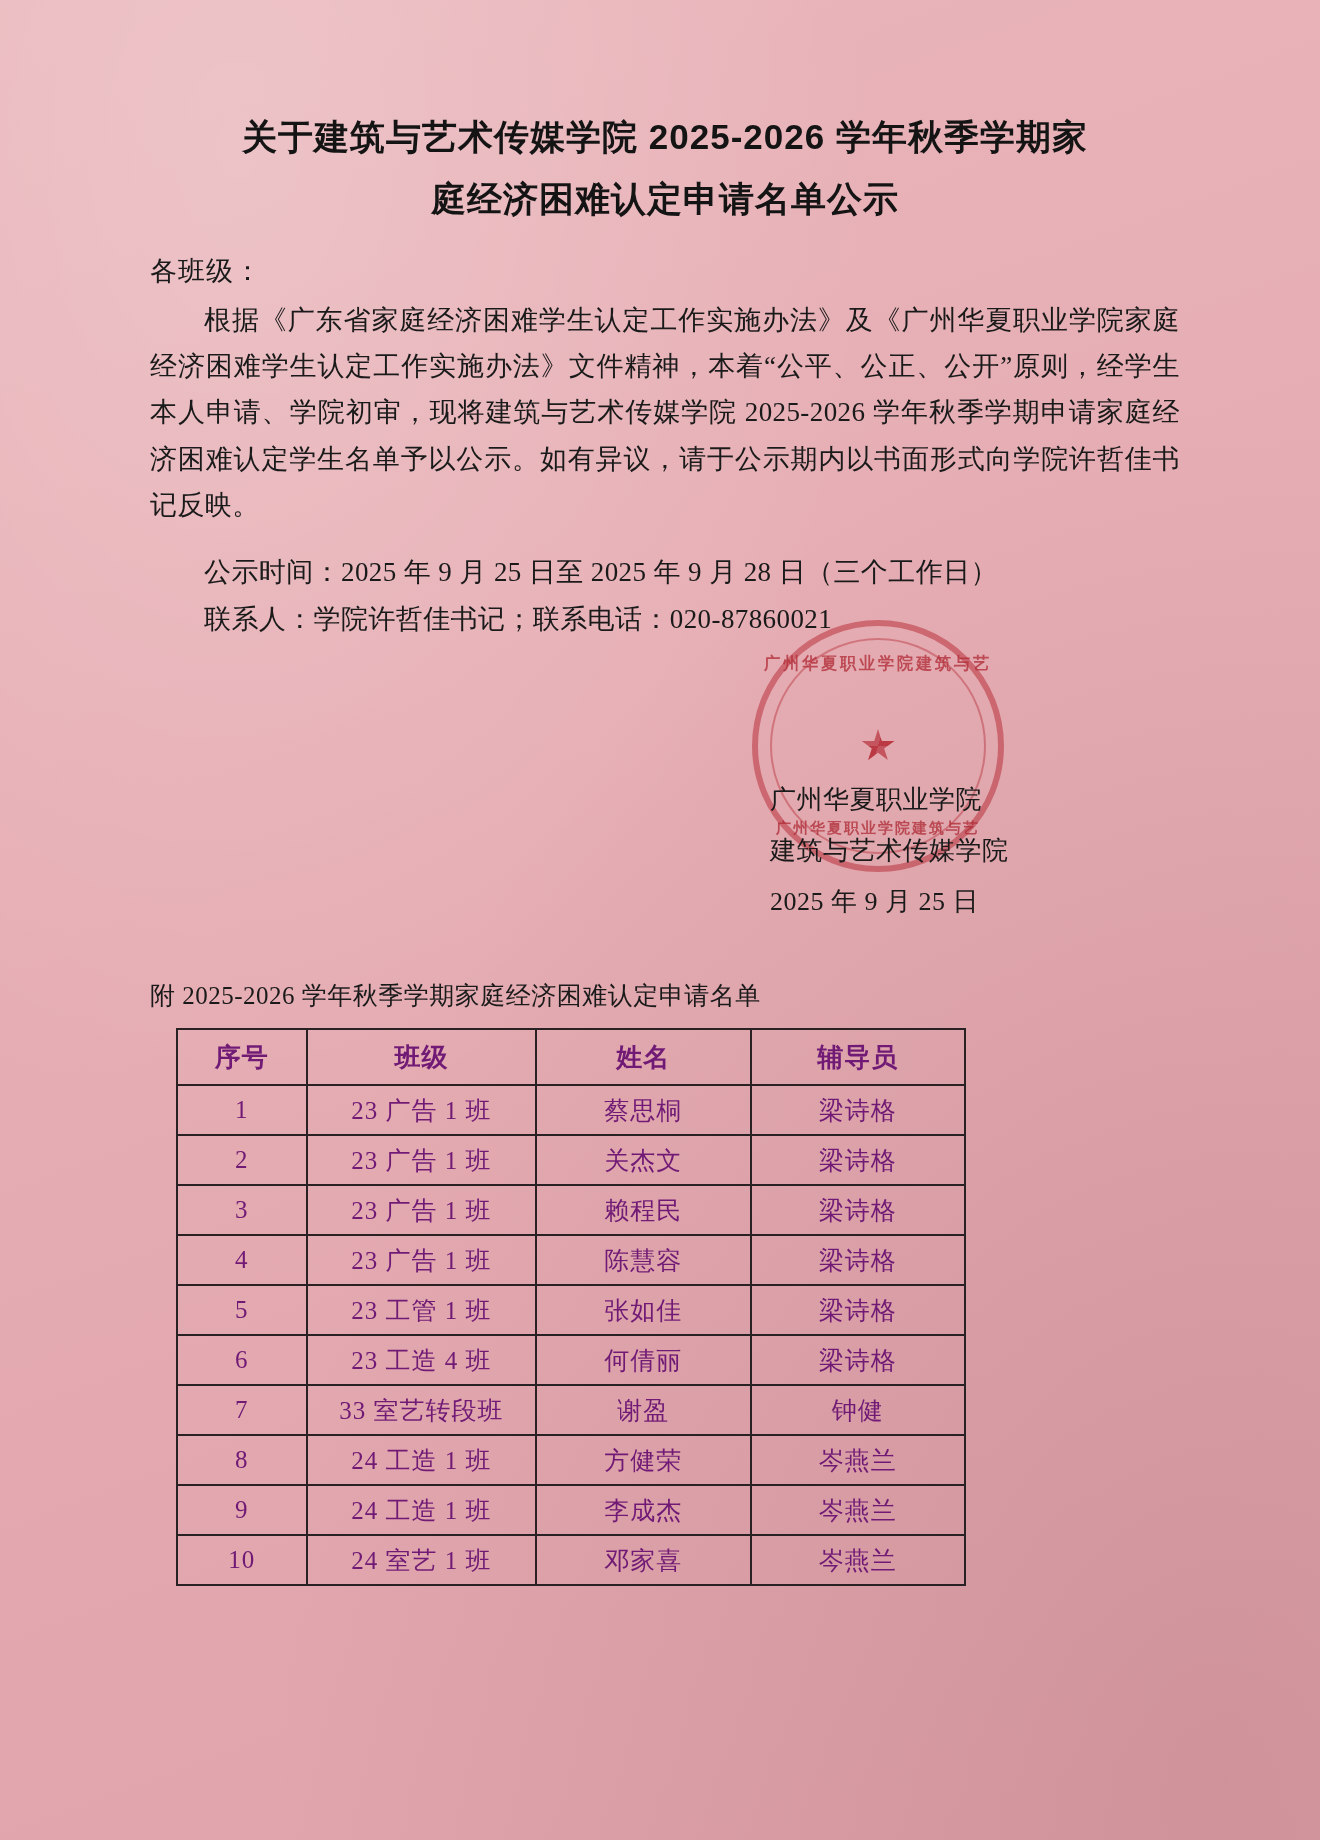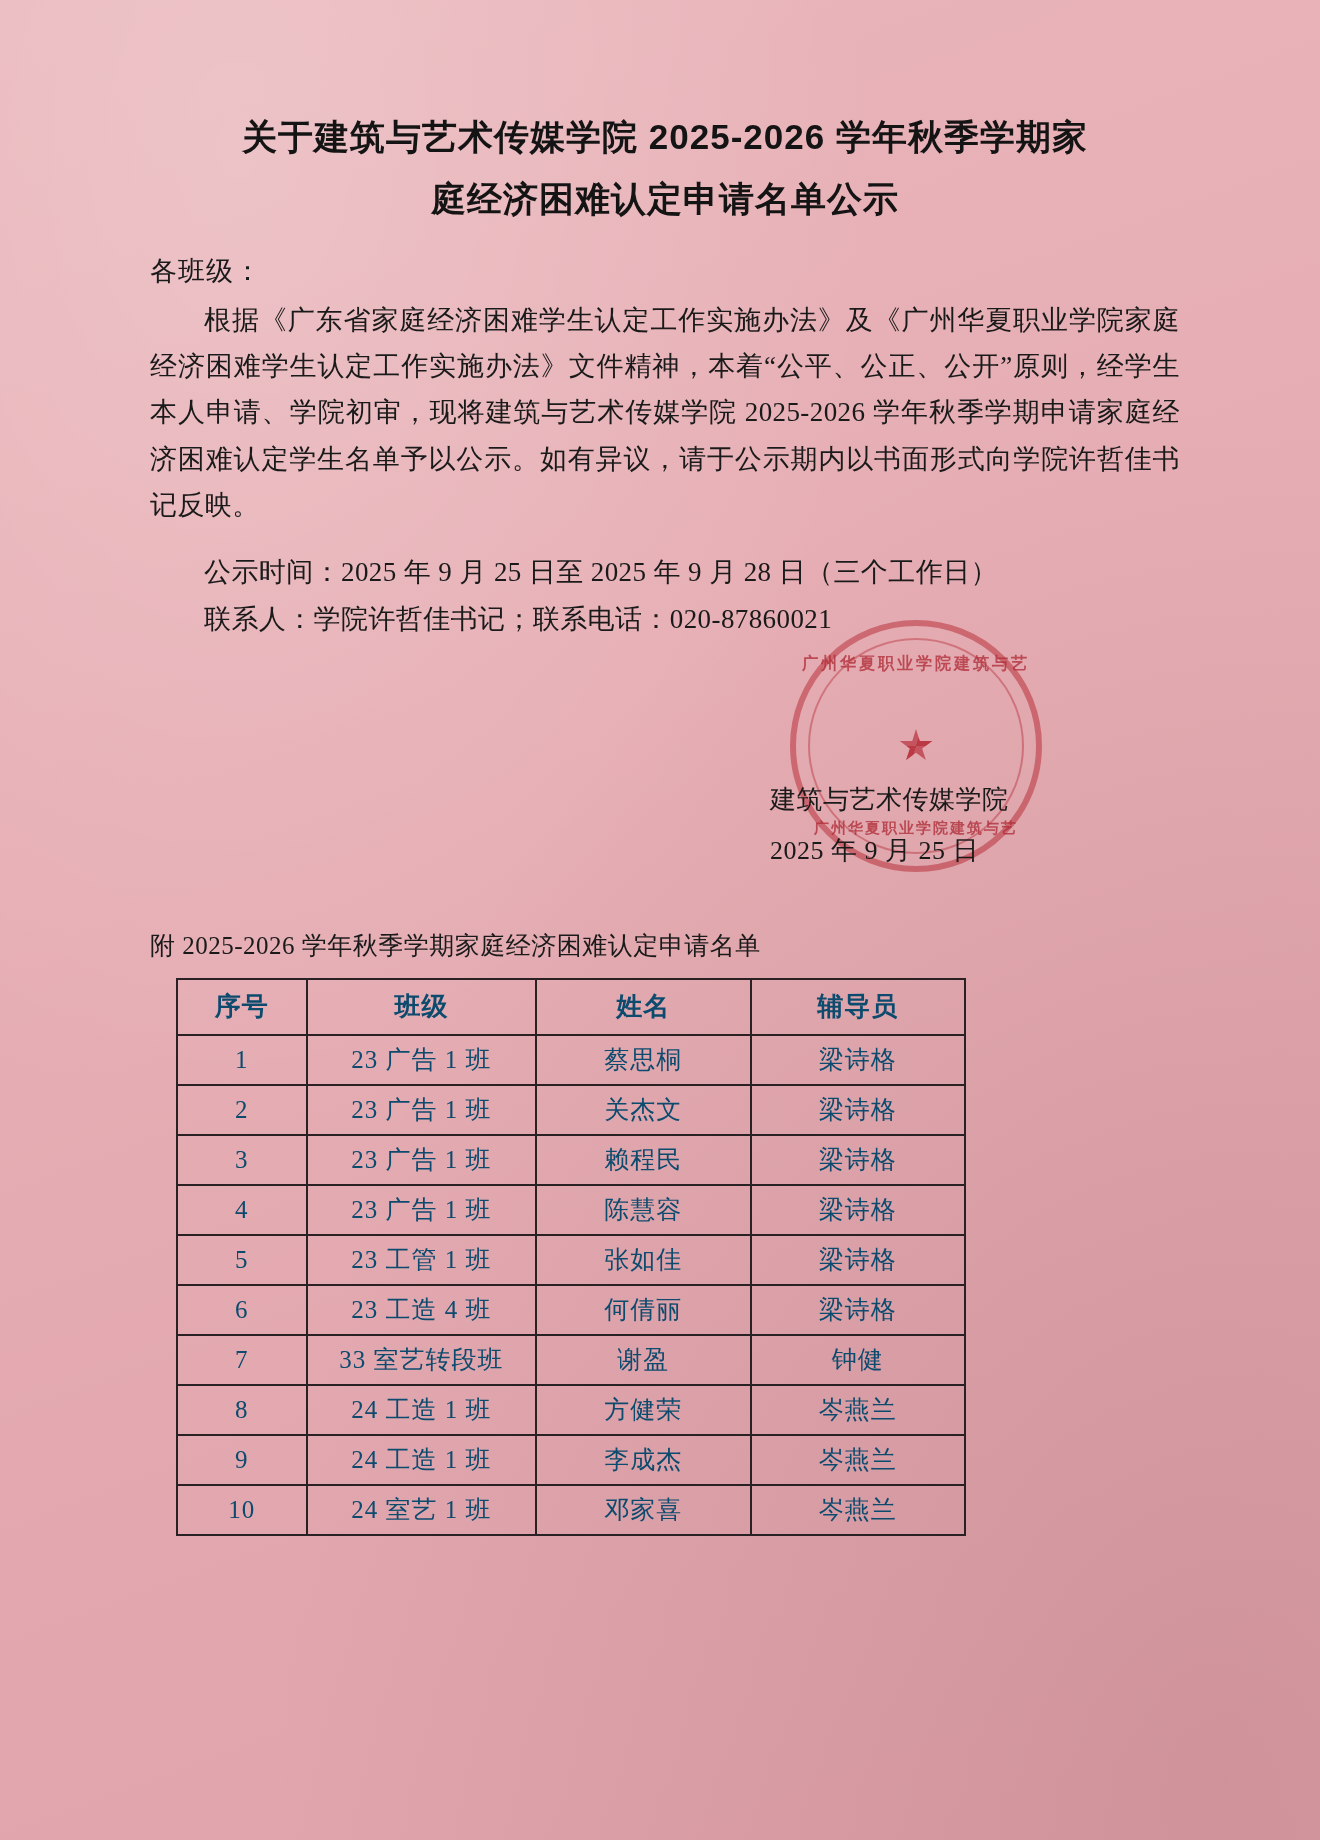--- a/index.html
+++ b/index.html
@@ -81,21 +81,21 @@
     font-size: 26px;
     line-height: 1.95;
     letter-spacing: 0.5px;
     position: relative;
     z-index: 2;
   }
 
   
   .seal {
     position: absolute;
-    left: 790px;
+    left: 752px;
     top: 620px;
     width: 240px;
     height: 240px;
     border: 6px solid rgba(200, 40, 55, 0.55);
     border-radius: 50%;
     z-index: 1;
     opacity: 0.85;
     mix-blend-mode: multiply;
   }
   .seal::after {
@@ -155,21 +155,21 @@
     width: 790px;
     background: transparent;
   }
   table.roster th, table.roster td {
     border: 2px solid #2a2124;
     text-align: center;
     font-size: 25px;
     height: 48px;
     padding: 0 4px;
     letter-spacing: 1px;
-    color: #0c4a6e;
+    color: #701a75;
   }
   table.roster th {
     font-weight: bold;
     font-size: 26px;
     height: 54px;
   }
   col.c-idx   { width: 130px; }
   col.c-cls   { width: 230px; }
   col.c-name  { width: 215px; }
   col.c-adv   { width: 215px; }
@@ -190,20 +190,21 @@
     <div class="salutation">各班级：</div>
 
     <div class="para indent">根据《广东省家庭经济困难学生认定工作实施办法》及《广州华夏职业学院家庭经济困难学生认定工作实施办法》文件精神，本着“公平、公正、公开”原则，经学生本人申请、学院初审，现将建筑与艺术传媒学院 2025-2026 学年秋季学期申请家庭经济困难认定学生名单予以公示。如有异议，请于公示期内以书面形式向学院许哲佳书记反映。</div>
 
     <div class="info-block">
       <div class="info-line">公示时间：2025 年 9 月 25 日至 2025 年 9 月 28 日（三个工作日）</div>
       <div class="info-line">联系人：学院许哲佳书记；联系电话：020-87860021</div>
     </div>
 
     <div class="signature">
+      <div>广州华夏职业学院</div>
       <div>建筑与艺术传媒学院</div>
       <div>2025 年 9 月 25 日</div>
     </div>
 
     <div class="attach-title">附 2025-2026 学年秋季学期家庭经济困难认定申请名单</div>
 
     <table class="roster">
       <colgroup>
         <col class="c-idx">
           <col class="c-cls">

